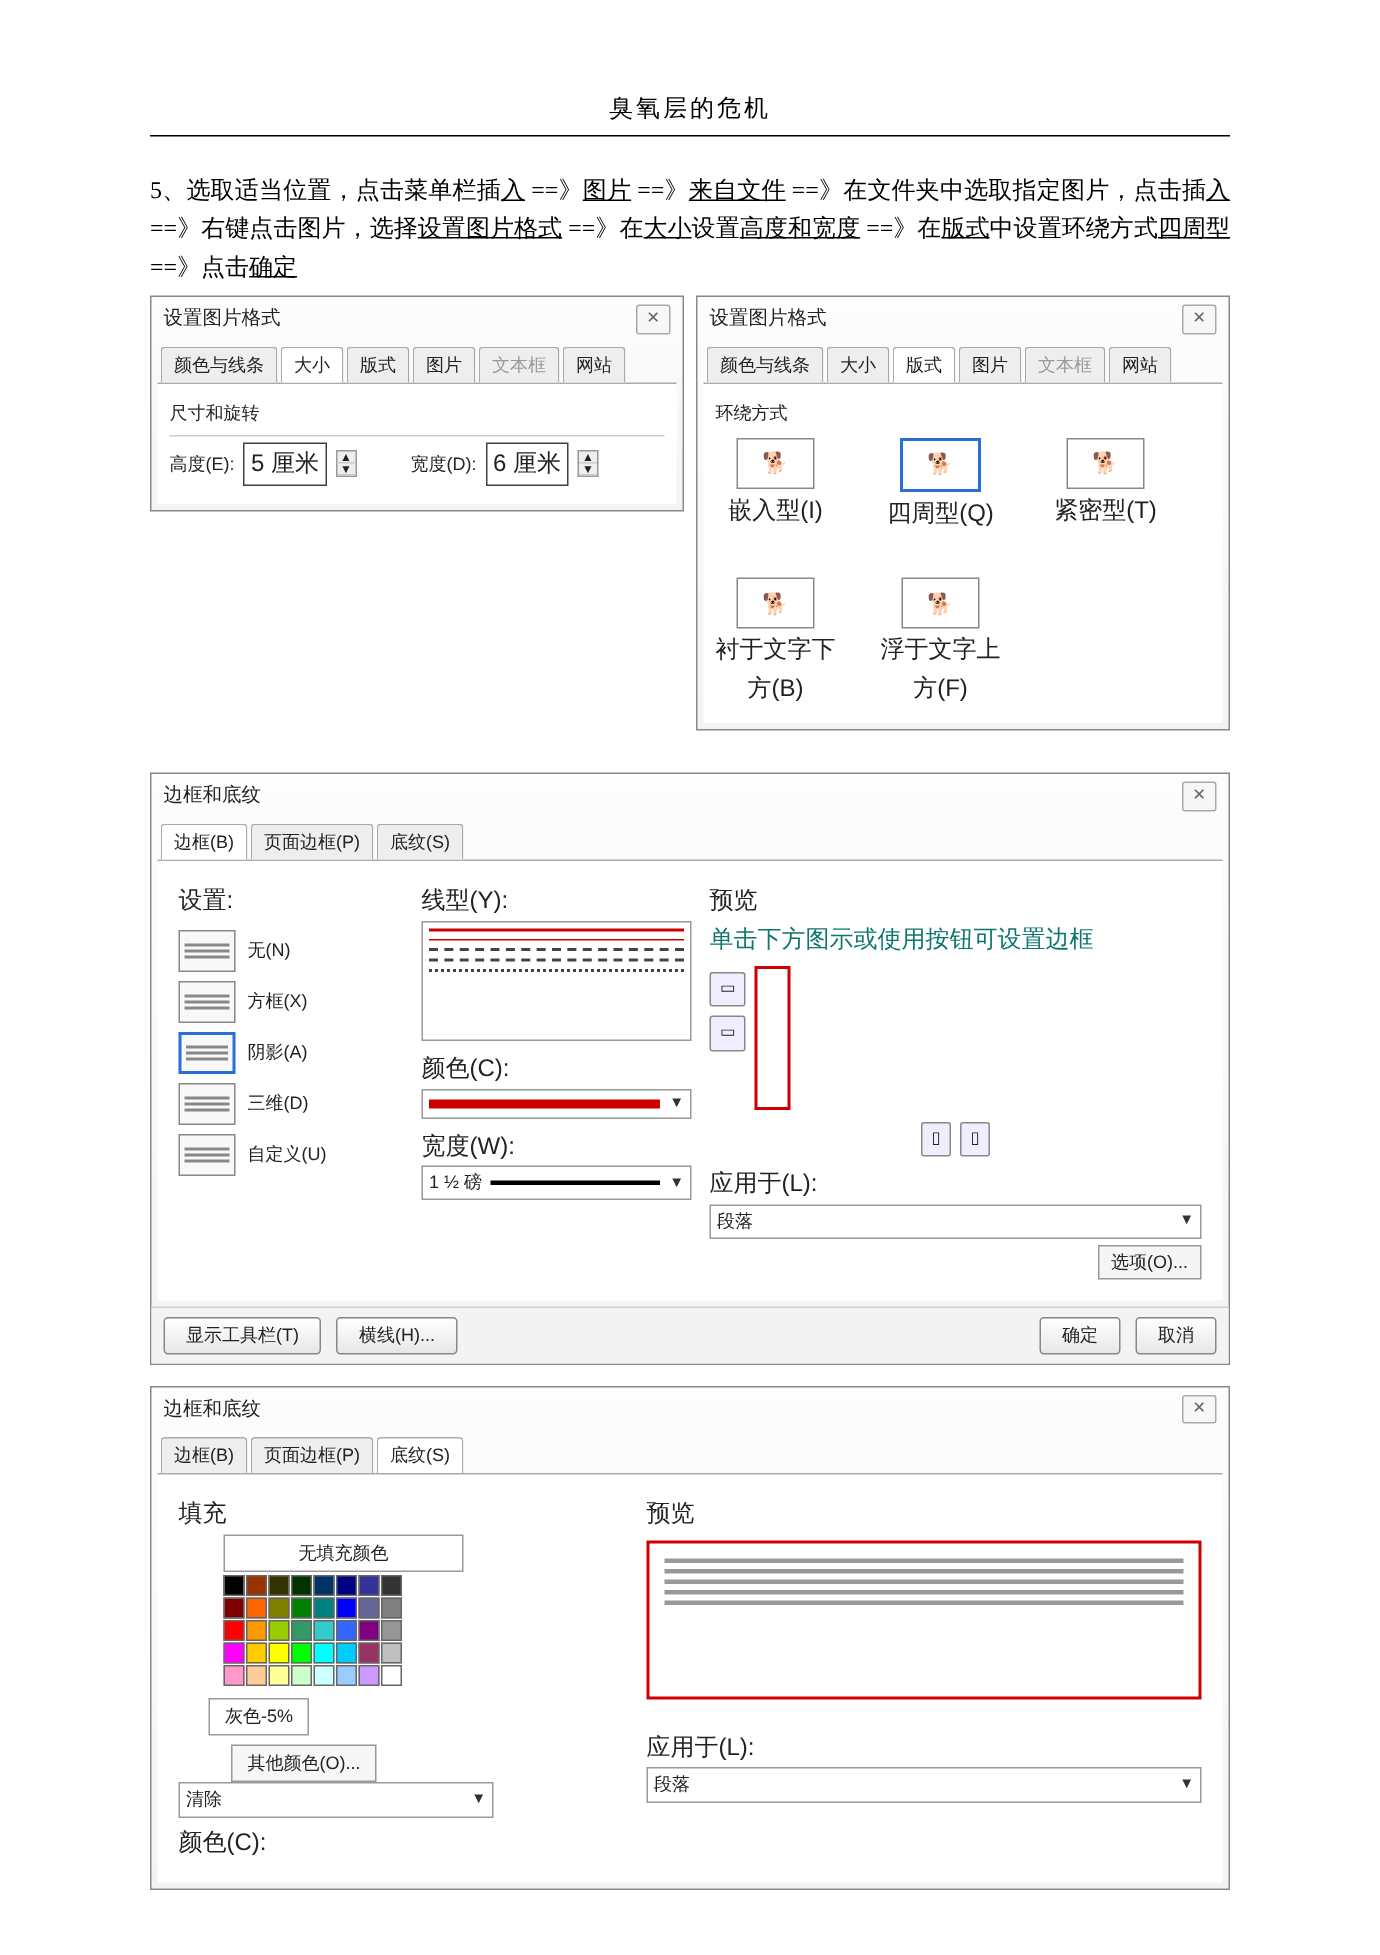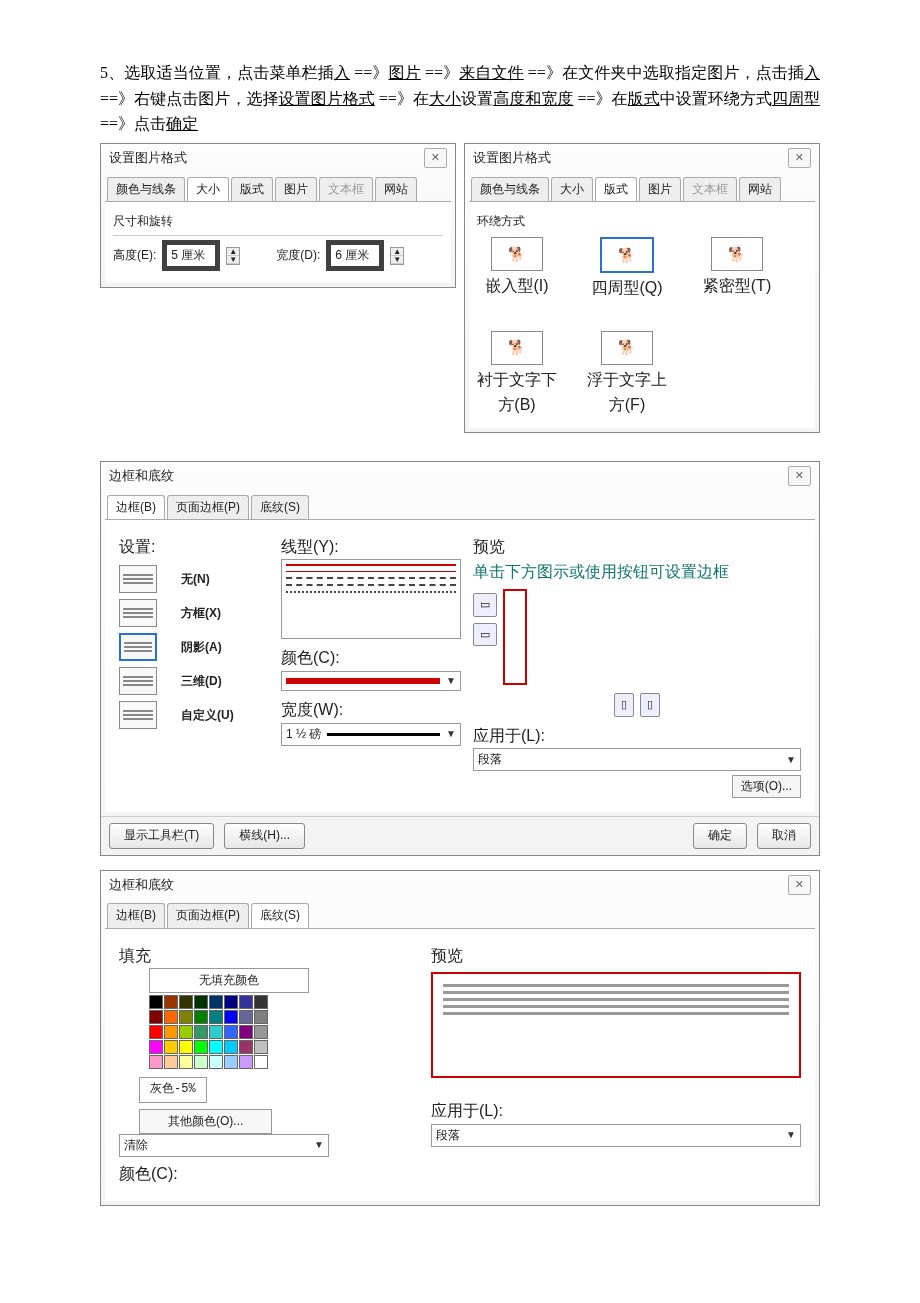--- a/index.html
+++ b/index.html
@@ -60,21 +60,21 @@
   }
   .dlg-tab.active { background:#fff; }
   .dlg-tab.disabled { color:#999; }
   .dlg-body {
     border-top:1px solid #aaa;margin:0 4px 4px 4px;padding:8px;background:#fff;
   }
   .group-title { margin:2px 0 4px 0; }
   .hrule { border-top:1px solid #ccc;margin:4px 0; }
   .field-row { display:flex;align-items:center;gap:6px;margin:4px 0; }
   .txt-input {
-    border:5px solid #404040;background:#fff;padding:1px 4px;font-size:12px;min-width:40px;display:inline-block;
+    border:1px solid #404040;background:#fff;padding:1px 4px;font-size:16px;min-width:40px;display:inline-block;
   }
   .spinner {
     display:inline-flex;flex-direction:column;border:1px solid #999;line-height:7px;font-size:8px;background:#eee;
   }
   .spinner span{padding:0 2px;border-bottom:1px solid #ccc;}
   .wrap-grid {
     display:flex;flex-wrap:wrap;gap:30px;justify-content:flex-start;margin:6px 0 2px 0;
   }
   .wrap-item { text-align:center;width:80px; }
   .wrap-box {
@@ -84,21 +84,21 @@
   .wrap-box.sel { border:2px solid #2a6fd6; }
   .redbox {
     border:3px solid #d40000;padding:6px 8px;margin:6px 0 14px 0;font-size:16px;text-align:justify;
   }
   .dlg-wide { margin-bottom:14px; }
   .bb-body { display:flex;justify-content:center; }
   .bb-col { padding:6px; }
   .bb-col.left { width:150px;border-right:0px solid #ccc; }
   .bb-col.mid { width:180px; }
   .bb-col.right { flex:1; }
-  .setting-item { display:flex;align-items:center;gap:24px;margin:6px 0;font-weight:bold; }
+  .setting-item { display:flex;align-items:center;gap:8px;margin:6px 0; }
   .setting-icon {
     width:38px;height:28px;border:1px solid #888;background:#f8f8f8;display:flex;flex-direction:column;justify-content:center;padding:3px;gap:2px;box-sizing:border-box;
   }
   .setting-icon.sel { border:2px solid #2a6fd6; }
   .setting-icon .ln { height:2px;background:#888; }
   .linestyle-box {
     border:1px solid #999;height:70px;padding:4px;overflow:hidden;background:#fff;display:flex;flex-direction:column;gap:5px;
   }
   .ls-solid { border-top:2px solid #c00; }
   .ls-dash { border-top:2px dashed #444; }
@@ -115,30 +115,31 @@
   .preview-box.redframe{border:2px solid #c00;}
   .preview-side-btns{display:flex;gap:6px;justify-content:center;margin-top:4px;}
   .mini-btn{border:1px solid #888;background:#eef;padding:2px 6px;font-size:11px;border-radius:2px;}
   .dlg-footer{display:flex;justify-content:space-between;align-items:center;padding:6px 8px;border-top:1px solid #ccc;background:#f3f3f3;}
   .dlg-footer .right-btns{display:flex;gap:10px;}
   .btn{border:1px solid #888;background:linear-gradient(#fff,#e7e7e7);padding:2px 14px;font-size:12px;border-radius:3px;}
   .palette{display:flex;flex-direction:column;gap:1px;margin:2px 0;}
   .palette-row{display:flex;gap:1px;}
   .sw{width:14px;height:14px;border:1px solid #666;box-sizing:border-box;}
   .nofill{border:1px solid #999;background:#fff;text-align:center;font-size:12px;padding:2px 0;margin-bottom:2px;}
-  .gray5{border:1px solid #999;background:#fff;font-size:12px;padding:2px 10px;margin:6px 0 6px 20px;display:inline-block;font-family:Liberation Mono, monospace;}
-  .morecolor{border:1px solid #999;background:#f7f7f7;font-size:12px;padding:2px 28px;display:inline-block;margin-left:20px;}
+  .gray5{border:1px solid #999;background:#fff;font-size:12px;padding:2px 10px;margin:6px 0 6px 20px;display:inline-block;}
+  .morecolor{border:1px solid #999;background:#f7f7f7;font-size:12px;padding:2px 10px;display:inline-block;margin-left:35px;}
   .small-label{font-size:16px;}
   .options-btn{border:1px solid #999;padding:1px 8px;font-size:12px;background:#f5f5f5;float:right;margin-top:4px;}
 </style>
 </head>
 <body>
 
 <div class="page">
 
+  <div class="doc-header">臭氧层的危机</div>
 
   <div class="para">
     <span>5、选取适当位置，点击菜单栏插</span><u>入</u><span>   ==》</span><u>图片</u><span> ==》</span><u>来自文件</u><span> ==》在文件夹中选取指定图片，点击插</span><u>入</u><span>  ==》右键点击图片，选择</span><u>设置图片格式</u><span>    ==》在</span><u>大小</u><span>设置</span><u>高度和宽度</u><span> ==》在</span><u>版式</u><span>中设置环绕方式</span><u>四周型</u><span>   ==》点击</span><u>确定</u>
   </div>
 
   <div class="figs-row">
 
     <div class="fig">
       <div class="dlg">
         <div class="dlg-title">

